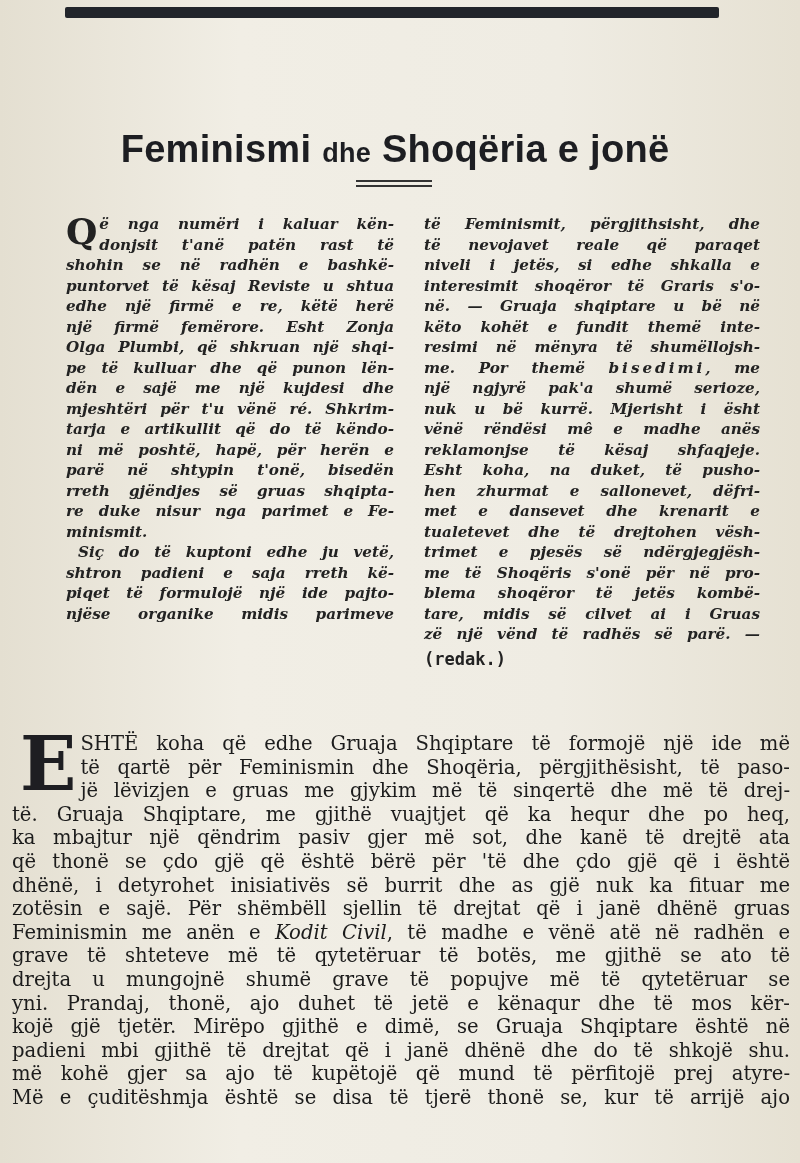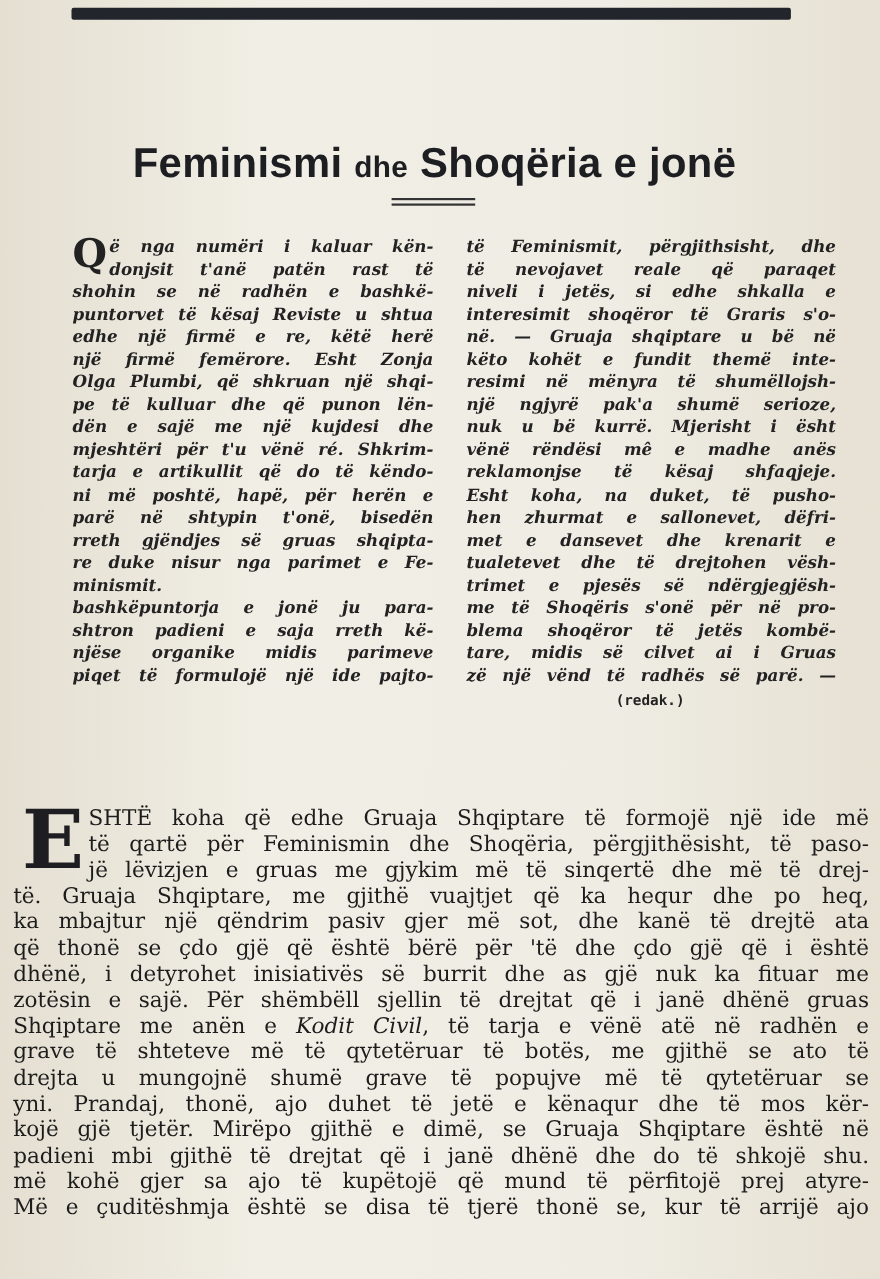--- a/index.html
+++ b/index.html
@@ -42,21 +42,21 @@
   .col-right { left: 414px; width: 336px; margin-left: 10px; }
   .intro-col p { margin: 0; }
   .intro-col .line { display: block; white-space: nowrap; text-align-last: justify; font-weight: bold; }
   .dropq {
     float: left; font-family: "DejaVu Serif", serif; font-style: normal; font-weight: bold;
     font-size: 36px; line-height: 30px; margin: 2px 2px 0 0; color: #222;
   }
   .spaced { letter-spacing: 3px; }
   .redak {
     font-family: "DejaVu Sans Mono", monospace; font-weight: bold; font-style: normal;
-    font-size: 13px; text-align: center; margin-top: 4px; padding-right: 2px;
+    font-size: 17px; text-align: left; margin-top: 4px; padding-right: 2px;
   }
   .main-text {
     position: absolute; left: 12px; top: 732px; width: 778px;
     font-family: "DejaVu Serif", serif; font-size: 19.6px; line-height: 23.6px; color: #1c1c1c;
     text-align: justify;
   }
   .main-text .line { display: block; white-space: nowrap; }
   .dropcap {
     float: left; font-family: "DejaVu Serif", serif; font-weight: bold;
     font-size: 74px; line-height: 60px; margin: 2px 4px 0 8px; color: #1e1e22;
@@ -76,33 +76,34 @@
   <span>Shoqëria e jonë</span>
 </h1>
 <div class="double-rule"></div>
 
 <section class="intro-col col-left">
   <p>
     <span class="dropq">Q</span>
     <span id="left-lines"><span class="line">ë nga numëri i kaluar kën-</span><span class="line">donjsit t'anë patën rast të</span><span class="line">shohin se në radhën e bashkë-</span><span class="line">puntorvet të kësaj Reviste u shtua</span><span class="line">edhe një firmë e re, këtë herë</span><span class="line">një firmë femërore. Esht Zonja</span><span class="line">Olga Plumbi, që shkruan një shqi-</span><span class="line">pe të kulluar dhe që punon lën-</span><span class="line">dën e sajë me një kujdesi dhe</span><span class="line">mjeshtëri për t'u vënë ré. Shkrim-</span><span class="line">tarja e artikullit që do të këndo-</span><span class="line">ni më poshtë, hapë, për herën e</span><span class="line">parë në shtypin t'onë, bisedën</span><span class="line">rreth gjëndjes së gruas shqipta-</span><span class="line">re duke nisur nga parimet e Fe-</span><span class="line" style="text-align-last: left;">minismit.</span></span>
   </p>
   <p id="left-lines-2">
-      <span class="line">bashkëpuntorja e jonë ju para-</span>
+      <span class="line" style="padding-left: 12px;">Siç do të kuptoni edhe ju vetë,</span>
       <span class="line">shtron padieni e saja rreth kë-</span>
+      <span class="line">piqet të formulojë një ide pajto-</span>
       <span class="line">njëse organike midis parimeve</span>
-      <span class="line">piqet të formulojë një ide pajto-</span>
     </p>
 </section>
 
 <section class="intro-col col-right">
   <p>
     <span id="right-lines"><span class="line">të Feminismit, përgjithsisht, dhe</span><span class="line">të nevojavet reale që paraqet</span><span class="line">niveli i jetës, si edhe shkalla e</span><span class="line">interesimit shoqëror të Graris s'o-</span><span class="line">në. — Gruaja shqiptare u bë në</span><span class="line">këto kohët e fundit themë inte-</span><span class="line">resimi në mënyra të shumëllojsh-</span></span>
+    <span class="line"><span>me. Por themë </span><span class="spaced">bisedimi</span><span>, me</span></span>
     <span id="right-lines-b"><span class="line">një ngjyrë pak'a shumë serioze,</span><span class="line">nuk u bë kurrë. Mjerisht i ësht</span><span class="line">vënë rëndësi mê e madhe anës</span><span class="line">reklamonjse të kësaj shfaqjeje.</span><span class="line">Esht koha, na duket, të pusho-</span><span class="line">hen zhurmat e sallonevet, dëfri-</span><span class="line">met e dansevet dhe krenarit e</span><span class="line">tualetevet dhe të drejtohen vësh-</span><span class="line">trimet e pjesës së ndërgjegjësh-</span><span class="line">me të Shoqëris s'onë për në pro-</span><span class="line">blema shoqëror të jetës kombë-</span><span class="line">tare, midis së cilvet ai i Gruas</span><span class="line">zë një vënd të radhës së parë. —</span></span>
   </p>
   <div class="redak">(redak.)</div>
 </section>
 
 <article class="main-text">
   <span class="dropcap">E</span>
   <span id="body-lines"><span class="line" style="text-align-last: justify; padding-left: 0px;">SHTË koha që edhe Gruaja Shqiptare të formojë një ide më</span><span class="line" style="text-align-last: justify; padding-left: 10px;">të qartë për Feminismin dhe Shoqëria, përgjithësisht, të paso-</span><span class="line" style="text-align-last: justify; padding-left: 10px;">jë lëvizjen e gruas me gjykim më të sinqertë dhe më të drej-</span><span class="line" style="text-align-last: justify;">të. Gruaja Shqiptare, me gjithë vuajtjet që ka hequr dhe po heq,</span><span class="line" style="text-align-last: justify;">ka mbajtur një qëndrim pasiv gjer më sot, dhe kanë të drejtë ata</span><span class="line" style="text-align-last: justify;">që thonë se çdo gjë që është bërë për 'të dhe çdo gjë që i është</span><span class="line" style="text-align-last: justify;">dhënë, i detyrohet inisiativës së burrit dhe as gjë nuk ka fituar me</span><span class="line" style="text-align-last: justify;">zotësin e sajë. Për shëmbëll sjellin të drejtat që i janë dhënë gruas</span></span>
-  <span class="line" style="text-align-last: justify;"><span>Shqiptare me anën e </span><em class="civil">Kodit Civil</em><span>, të tarja e vënë atë në radhën e</span></span>
+  <span class="line" style="text-align-last: justify;"><span>Feminismin me anën e </span><em class="civil">Kodit Civil</em><span>, të madhe e vënë atë në radhën e</span></span>
   <span id="body-lines-b"><span class="line" style="text-align-last: justify;">grave të shteteve më të qytetëruar të botës, me gjithë se ato të</span><span class="line" style="text-align-last: justify;">drejta u mungojnë shumë grave të popujve më të qytetëruar se</span><span class="line" style="text-align-last: justify;">yni. Prandaj, thonë, ajo duhet të jetë e kënaqur dhe të mos kër-</span><span class="line" style="text-align-last: justify;">kojë gjë tjetër. Mirëpo gjithë e dimë, se Gruaja Shqiptare është në</span><span class="line" style="text-align-last: justify;">padieni mbi gjithë të drejtat që i janë dhënë dhe do të shkojë shu.</span><span class="line" style="text-align-last: justify;">më kohë gjer sa ajo të kupëtojë që mund të përfitojë prej atyre-</span><span class="line" style="text-align-last: justify;">Më e çuditëshmja është se disa të tjerë thonë se, kur të arrijë ajo</span></span>
 </article>
 
 </body></html>

